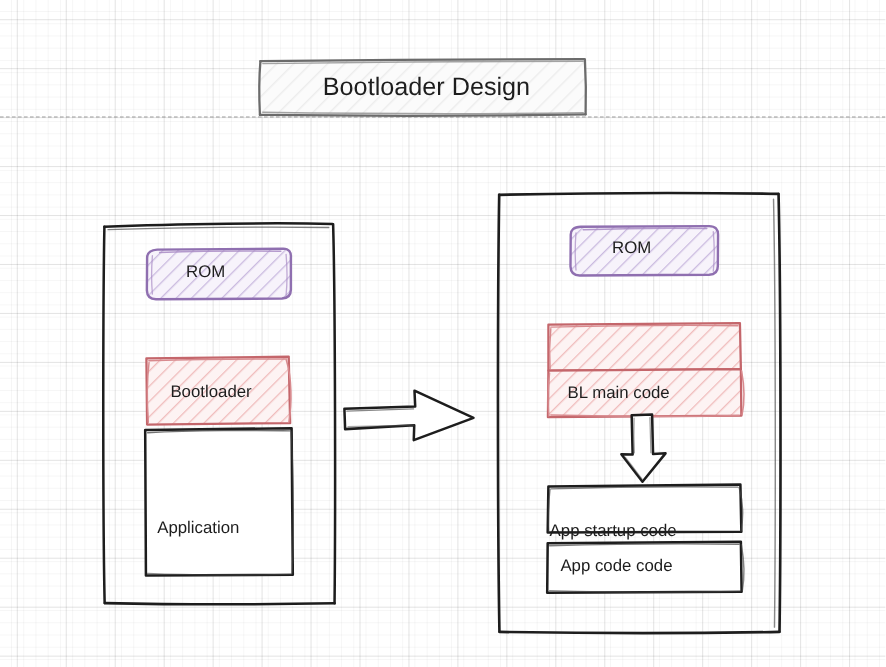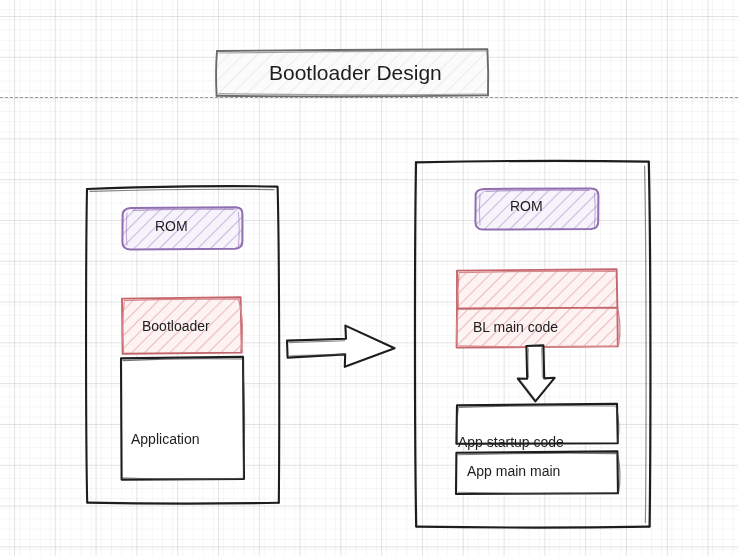--- a/index.html
+++ b/index.html
@@ -219,15 +219,15 @@
 
   <div class="hit" style="left:456px; top:308px; width:161px; height:39px;"></div>
   <div class="lbl" style="left:473px; top:320px;">BL main code</div>
 
   <div class="hit" style="left:517px; top:345px; width:38px; height:57px;"></div>
 
   <div class="hit" style="left:456px; top:404px; width:161px; height:39px;"></div>
   <div class="lbl" style="left:458px; top:415px;margin-top:20px;">App startup code</div>
 
   <div class="hit" style="left:456px; top:453px; width:161px; height:41px;"></div>
-  <div class="lbl" style="left:467px; top:464px;">App main main</div>
+  <div class="lbl" style="left:467px; top:464px;">App code code</div>
 
 </div>
 
 </body></html>

